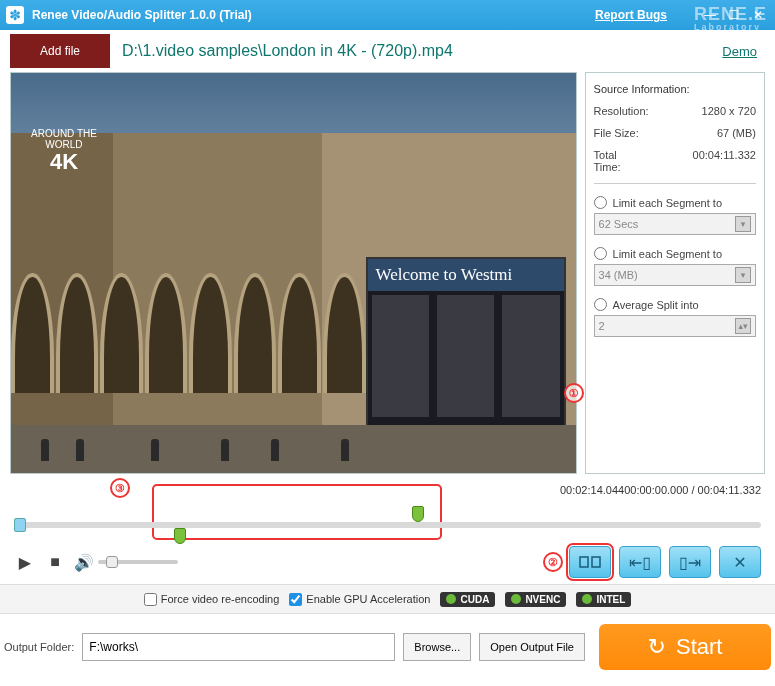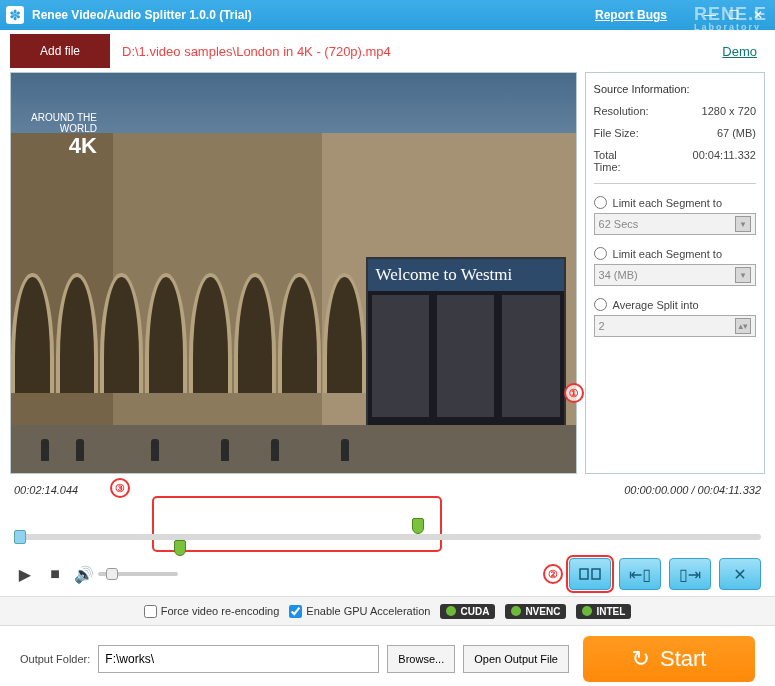--- a/index.html
+++ b/index.html
@@ -10,52 +10,52 @@
 .titlebar .title { flex: 1; font-weight: bold; }
 .titlebar .report { color: #fff; font-weight: bold; margin-right: 30px; cursor: pointer; text-decoration: underline; }
 .titlebar .winbtn { width: 22px; height: 18px; display: flex; align-items: center; justify-content: center; cursor: pointer; margin-left: 2px; }
 .titlebar .brand { position: absolute; right: 8px; top: 4px; color: rgba(255,255,255,.55); font-size: 18px; font-weight: bold; letter-spacing: 1px; pointer-events: none; }
 .titlebar .brand small { display:block; font-size:9px; letter-spacing:2px; margin-top:-3px; }
 
 .main { background: #fff; padding: 0; }
 
 .filebar { display: flex; align-items: center; height: 42px; padding: 4px 10px; }
 .addfile { background: #7f1d1d; color: #fff; border: none; width: 100px; height: 34px; font-size: 12px; cursor: pointer; }
-.filepath { flex: 1; padding: 0 12px; font-size: 13px; color: #ef4444; }
+.filepath { flex: 1; padding: 0 12px; font-size: 16px; color: #0f766e; }
 .demo { color: #0f766e; text-decoration: underline; font-size: 13px; cursor: pointer; margin-right: 8px; }
 
 .content { display: flex; padding: 0 10px; gap: 8px; }
 .video-panel { width: 572px; height: 402px; border: 1px solid #bcc; background:#000; position: relative; overflow:hidden; }
 .video-panel .sky { position:absolute; inset:0; background: linear-gradient(#4a6a8a 0%, #6b8aa6 22%, #8aa4b8 40%, #b8c6cc 55%, #d6dcd8 70%); }
 .video-panel .building { position:absolute; left:0; right:0; top:60px; bottom:0; background: linear-gradient(90deg,#756448 0 18%, #8b7a5c 18% 55%, #a59275 55% 100%); }
 .video-panel .arches { position:absolute; bottom:80px; left:0; right:210px; height:120px; display:flex; gap:2px; align-items:flex-end; }
 .video-panel .arch { flex:1; height:100%; background:#3d321f; border-radius: 50% 50% 0 0 / 70% 70% 0 0; border:4px solid #b5a27f; border-bottom:none; }
 .video-panel .sign { position:absolute; right:10px; top:184px; width:200px; height:170px; background:#1a1a22; border:2px solid #333; }
 .video-panel .sign-header { background:#2d4a6b; color:#fff; font-family: Georgia, serif; font-size:17px; padding:6px 8px; }
 .video-panel .sign-body { display:flex; height:130px; }
 .video-panel .sign-body div { flex:1; margin:4px; background:#3a3a42; }
 .video-panel .ground { position:absolute; left:0; right:0; bottom:0; height:48px; background:#6b6256; }
 .video-panel .person { position:absolute; bottom:12px; width:8px; height:22px; background:#2a2a2a; border-radius:3px 3px 0 0; }
-.video-panel .wm { position:absolute; left:20px; top:39px; color:#fff; font-size:10px; text-align:right; line-height:1.1; }
+.video-panel .wm { position:absolute; left:20px; top:55px; color:#fff; font-size:10px; text-align:center; line-height:1.1; }
 .video-panel .wm .k4 { font-size:22px; font-weight:bold; }
 
 .side-panel { width: 182px; height: 402px; border: 1px solid #bcc; padding: 10px 8px; font-size: 11px; color:#444; }
 .side-panel .hdr { font-weight: normal; margin-bottom: 10px; color:#333; }
 .side-panel .row { display: flex; justify-content: space-between; margin-bottom: 10px; gap: 48px; }
 .side-panel hr { border: none; border-top: 1px solid #ccc; margin: 8px 0 12px; }
 .side-panel .opt { display:flex; align-items:center; gap:6px; margin-bottom:4px; font-size:11px; }
 .side-panel .opt input[type=radio] { accent-color:#1e90e8; }
 .side-panel .combo { width: 100%; height: 22px; border:1px solid #aaa; background:#f2f2f2; color:#888; padding:0 4px; display:flex; align-items:center; justify-content:space-between; margin-bottom:12px; font-size:11px; }
 .side-panel .combo .arrow { width:16px; height:16px; background:#d8d8d8; border:1px solid #999; display:flex; align-items:center; justify-content:center; font-size:9px; }
 .manual-wrap { border:2px solid #e33; border-radius:4px; padding:3px 4px; margin-top:2px; }
 
 .badge { position:absolute; width:20px; height:20px; border:2px solid #e33; border-radius:50%; color:#e33; font-size:11px; font-weight:bold; display:flex; align-items:center; justify-content:center; background:rgba(255,255,255,.7); }
 
 .timeline-area { padding: 4px 14px 0; font-size: 11px; color:#333; position:relative; }
-.timeline-top { display:flex; justify-content:space-between; align-items:center; margin:6px 0 18px;font-style:italic; }
+.timeline-top { display:flex; justify-content:flex-end; align-items:center; margin:6px 0 6px; }
 .timeline-top .cur { color:#333; }
 .timeline-top .range { color:#333; }
 .marker-zone { position:relative; height:42px; }
 .marker-zone .redbox { position:absolute; left:138px; top:-18px; width:290px; height:56px; border:2px solid #e33; border-radius:5px; }
 .track { position:absolute; left:0; right:0; top:20px; height:6px; background:#d9d9d9; border-radius:3px; }
 .playhead { position:absolute; top:16px; left:0; width:12px; height:14px; background:#8fd2f2; border:1px solid #5aa; border-radius:2px; }
 .marker { position:absolute; width:12px; height:16px; background:#7ac23b; border:1px solid #4a8a1b; border-radius:2px 2px 6px 6px; }
 
 .controls { display:flex; align-items:center; padding: 2px 14px 6px; gap:8px; }
 .pbtn { width:22px; height:22px; display:flex; align-items:center; justify-content:center; cursor:pointer; color:#444; }
@@ -65,21 +65,21 @@
 .spacer { flex:1; }
 .toolbtn { width:42px; height:32px; background:linear-gradient(#9fe0f7,#55c3ec); border:1px solid #3aa0cc; border-radius:4px; display:flex; align-items:center; justify-content:center; cursor:pointer; color:#1a5a7a; font-size:16px; }
 .toolbtn.hl { outline:2px solid #e33; outline-offset:1px; }
 
 .options-row { background:#f4f4f4; border-top:1px solid #ddd; border-bottom:1px solid #ddd; height:30px; display:flex; align-items:center; justify-content:center; gap:10px; font-size:11px; color:#fff; }
 .options-row .chk { display:flex; align-items:center; gap:4px; color:#333; }
 .options-row .chk input { accent-color:#1e90e8; }
 .chip { background:#333; color:#fff; font-size:10px; font-weight:bold; padding:2px 6px; border-radius:3px; display:flex; align-items:center; gap:4px; }
 .chip .dot { width:10px; height:10px; background:#6cba3a; border-radius:50%; }
 
-.bottom { display:flex; align-items:center; padding:10px 20px; gap:8px; background:#fff; }
+.bottom { display:flex; align-items:center; padding:10px 4px; gap:8px; background:#fff; }
 .bottom .lbl { font-size:11px; color:#444; }
 .bottom .path { flex:1; height:28px; border:1px solid #aaa; padding:0 6px; font-size:12px; display:flex; align-items:center; }
 .bottom .btn { height:28px; border:1px solid #aaa; background:#f4f4f4; font-size:11px; padding:0 10px; cursor:pointer; }
 .startbtn { width:172px; height:46px; background:linear-gradient(#ff9a1e,#ff8a0a); border:none; border-radius:6px; color:#fff; font-size:22px; display:flex; align-items:center; justify-content:center; gap:10px; cursor:pointer; margin-left:6px; }
 .startbtn .ic { font-size:22px; }
 </style>
 </head>
 <body>
 
 <div class="titlebar">

